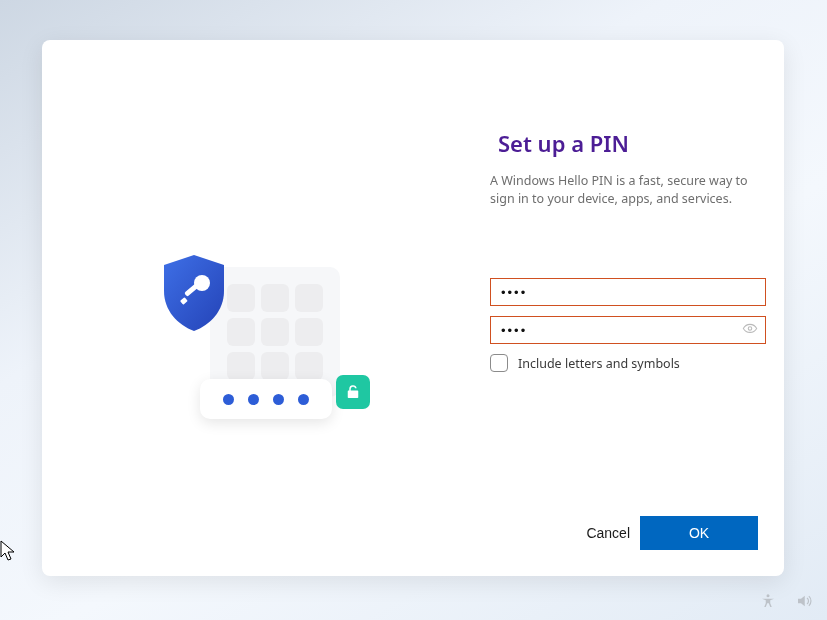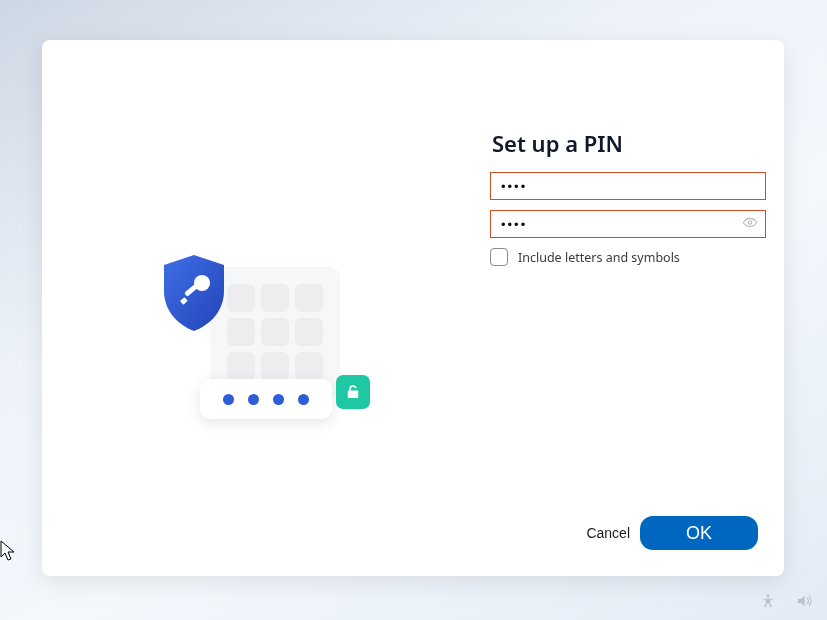--- a/index.html
+++ b/index.html
@@ -39,21 +39,21 @@
 .lock-badge{
   position:absolute;left:186px;top:128px;width:34px;height:34px;
   background:#1fc7a2;border-radius:7px;
   display:flex;align-items:center;justify-content:center;
 }
 
 .form{
   position:absolute;left:448px;top:88px;width:276px;
 }
 .title{
-  font-size:22px;font-weight:600;color:#0f172a;margin:0 0 14px 2px;
+  font-size:22px;font-weight:600;color:#4c1d95;margin:0 0 14px 8px;
 }
 .subtitle{
   font-size:12.5px;color:#6e6e6e;line-height:1.45;margin:0 0 70px 0;
 }
 .pin-input{
   display:block;width:100%;height:28px;box-sizing:border-box;
   border:1px solid #d05020;background:#fff;
   padding:0 10px;margin-bottom:10px;
   font-size:13px;color:#111;letter-spacing:2px;
   outline:none;
@@ -72,21 +72,21 @@
 .check-label{font-size:12.5px;color:#3a3a3a;}
 
 .footer{
   position:absolute;right:26px;bottom:26px;display:flex;align-items:center;
 }
 .btn-cancel{
   font-size:14px;color:#1b1b1b;background:none;border:none;padding:8px 10px;
 }
 .btn-ok{
   width:118px;height:34px;background:#0067c0;color:#ffffff;
-  border:none;border-radius:13px;font-size:18px;
+  border:none;border-radius:0;font-size:14px;
 }
 
 .tray{
   position:absolute;right:14px;bottom:10px;display:flex;gap:18px;opacity:.35;
 }
 .tray svg{width:18px;height:18px;}
 
 .cursor{position:absolute;left:0;bottom:58px;}
 </style>
 </head>
@@ -128,20 +128,21 @@
     </div>
     <div class="lock-badge">
       <svg viewBox="0 0 24 24" width="18" height="18" fill="#ffffff">
         <path d="M7 10V8a5 5 0 0 1 9.9-1h-2.1A3 3 0 0 0 9 8v2h9a1 1 0 0 1 1 1v8a1 1 0 0 1-1 1H6a1 1 0 0 1-1-1v-8a1 1 0 0 1 1-1h1z"></path>
       </svg>
     </div>
   </div>
 
   <div class="form">
     <h1 class="title">Set up a PIN</h1>
+    <p class="subtitle">A Windows Hello PIN is a fast, secure way to sign in to your device, apps, and services.</p>
 
     <input class="pin-input" type="text" readonly="" value="••••" style="">
 
     <div class="confirm-wrap">
       <input class="pin-input" type="text" readonly="" value="••••" style="">
       <svg class="reveal" viewBox="0 0 24 24">
         <path fill="none" stroke="#666" stroke-width="1.6" d="M2 12s3.5-6 10-6 10 6 10 6-3.5 6-10 6S2 12 2 12z"></path>
         <circle cx="12" cy="12" r="2.6" fill="none" stroke="#666" stroke-width="1.6"></circle>
       </svg>
     </div>

